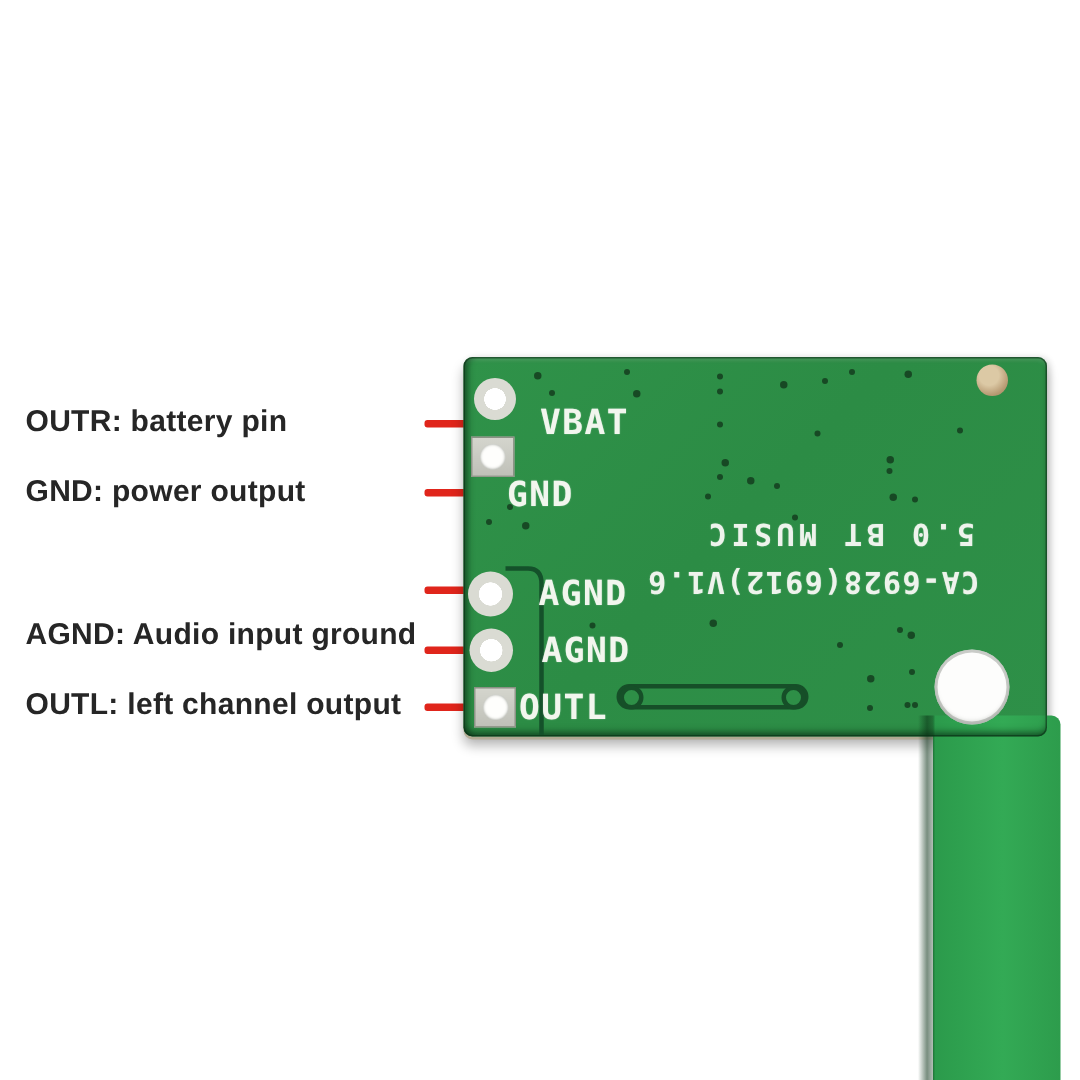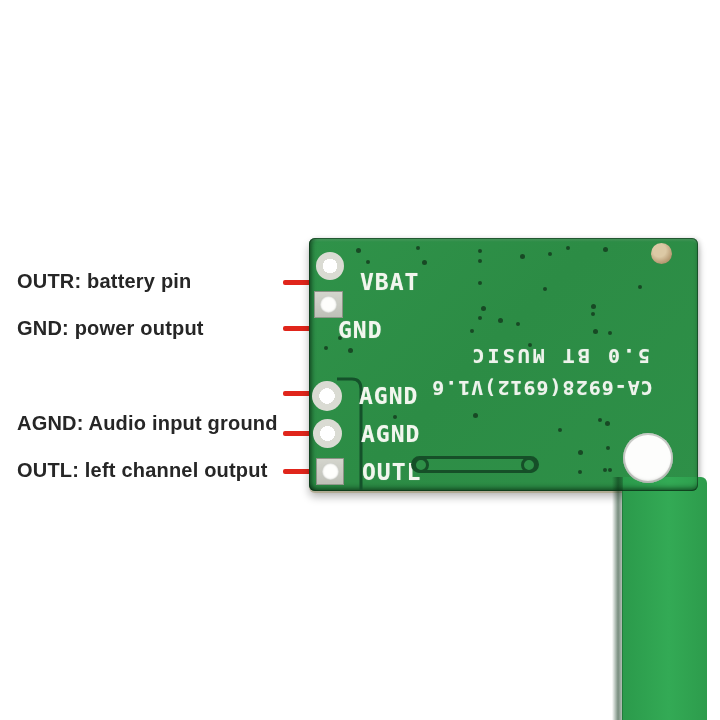--- a/index.html
+++ b/index.html
@@ -148,21 +148,21 @@
   <div class="pad-round" style="left:312px;top:381px;width:30px;height:30px"></div>
   <div class="pad-round" style="left:313px;top:419px;width:29px;height:29px"></div>
   <div class="pad-square" style="left:316px;top:458px;width:28px;height:27px">
       <div class="hole"></div>
     </div>
 
   <div class="pin-label" style="left:360px;top:270px">VBAT</div>
   <div class="pin-label" style="left:338px;top:318px">GND</div>
   <div class="pin-label" style="left:359px;top:384px">AGND</div>
   <div class="pin-label" style="left:361px;top:422px">AGND</div>
-  <div class="pin-label" style="left:362px;top:460px">OUTL</div>
+  <div class="pin-label" style="left:346px;top:460px">OUTL</div>
 
   <div class="marking" style="left:470px;top:344px;width:180px;font-size:20px;letter-spacing:3px">5.0 BT MUSIC</div>
   <div class="marking" style="left:429px;top:376px;width:226px;font-size:20px;letter-spacing:1px">CA-6928(6912)V1.6</div>
 
   <div class="slot"></div>
   <div class="slot-end" style="left:413px;top:457px"></div>
   <div class="slot-end" style="left:521px;top:457px"></div>
 
   <div class="mount-hole"></div>
   <div class="fiducial"></div>

